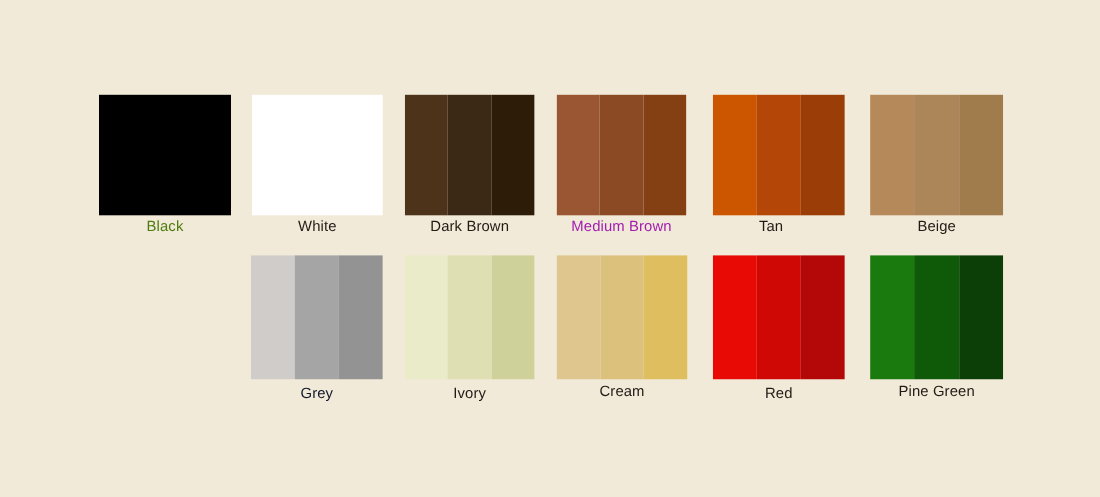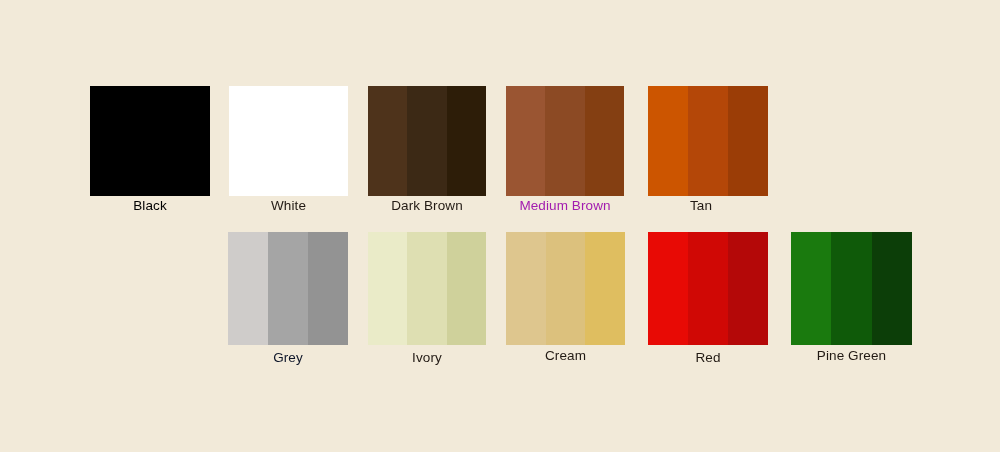--- a/index.html
+++ b/index.html
@@ -50,21 +50,21 @@
   }
 </style>
 </head>
 <body style="background: rgb(242, 234, 217);">
 
 <div id="palette-board">
     <div class="swatch-cell" style="left: 90px; top: 86px; width: 120px; height: 130px;">
       <div class="swatch-chip" style="width: 120px; height: 110px;">
         <div class="stripe" title="#000000" style="background: rgb(0, 0, 0);"></div>
       </div>
-      <div class="swatch-label" style="color: #000000; top: 112px;">Black</div>
+      <div class="swatch-label" style="color: #4d7c0f; top: 112px;">Black</div>
     </div>
     <div class="swatch-cell" style="left: 229px; top: 86px; width: 119px; height: 130px;">
       <div class="swatch-chip" style="width: 119px; height: 110px;">
         <div class="stripe" title="#ffffff" style="background: rgb(255, 255, 255);"></div>
       </div>
       <div class="swatch-label" style="color: rgb(34, 26, 20); top: 112px;">White</div>
     </div>
     <div class="swatch-cell" style="left: 368px; top: 86px; width: 118px; height: 130px;">
       <div class="swatch-chip" style="width: 118px; height: 110px;">
         <div class="stripe" title="#4e331b" style="background: rgb(78, 51, 27);"></div>
@@ -81,20 +81,28 @@
       </div>
       <div class="swatch-label" style="color: #a21caf; top: 112px;">Medium Brown</div>
     </div>
     <div class="swatch-cell" style="left: 648px; top: 86px; width: 106px; height: 130px;">
       <div class="swatch-chip" style="width: 120px; height: 110px;">
         <div class="stripe" title="#cc5500" style="background: rgb(204, 85, 0);"></div>
         <div class="stripe" title="#b44708" style="background: rgb(180, 71, 8);"></div>
         <div class="stripe" title="#9b3d06" style="background: rgb(155, 61, 6);"></div>
       </div>
       <div class="swatch-label" style="color: rgb(34, 26, 20); top: 112px;">Tan</div>
+    </div>
+    <div class="swatch-cell" style="left: 791px; top: 86px; width: 121px; height: 130px;">
+      <div class="swatch-chip" style="width: 121px; height: 110px;">
+        <div class="stripe" title="#b5895a" style="background: rgb(181, 137, 90);"></div>
+        <div class="stripe" title="#ac8559" style="background: rgb(172, 133, 89);"></div>
+        <div class="stripe" title="#a07b4c" style="background: rgb(160, 123, 76);"></div>
+      </div>
+      <div class="swatch-label" style="color: rgb(34, 26, 20); top: 112px;">Beige</div>
     </div>
     <div class="swatch-cell" style="left: 228px; top: 232px; width: 120px; height: 136px;">
       <div class="swatch-chip" style="width: 120px; height: 113px;">
         <div class="stripe" title="#cfccca" style="background: rgb(207, 204, 202);"></div>
         <div class="stripe" title="#a5a5a5" style="background: rgb(165, 165, 165);"></div>
         <div class="stripe" title="#939393" style="background: rgb(147, 147, 147);"></div>
       </div>
       <div class="swatch-label" style="color: #0f172a; top: 118px;">Grey</div>
     </div>
     <div class="swatch-cell" style="left: 506px; top: 232px; width: 119px; height: 134px;">

